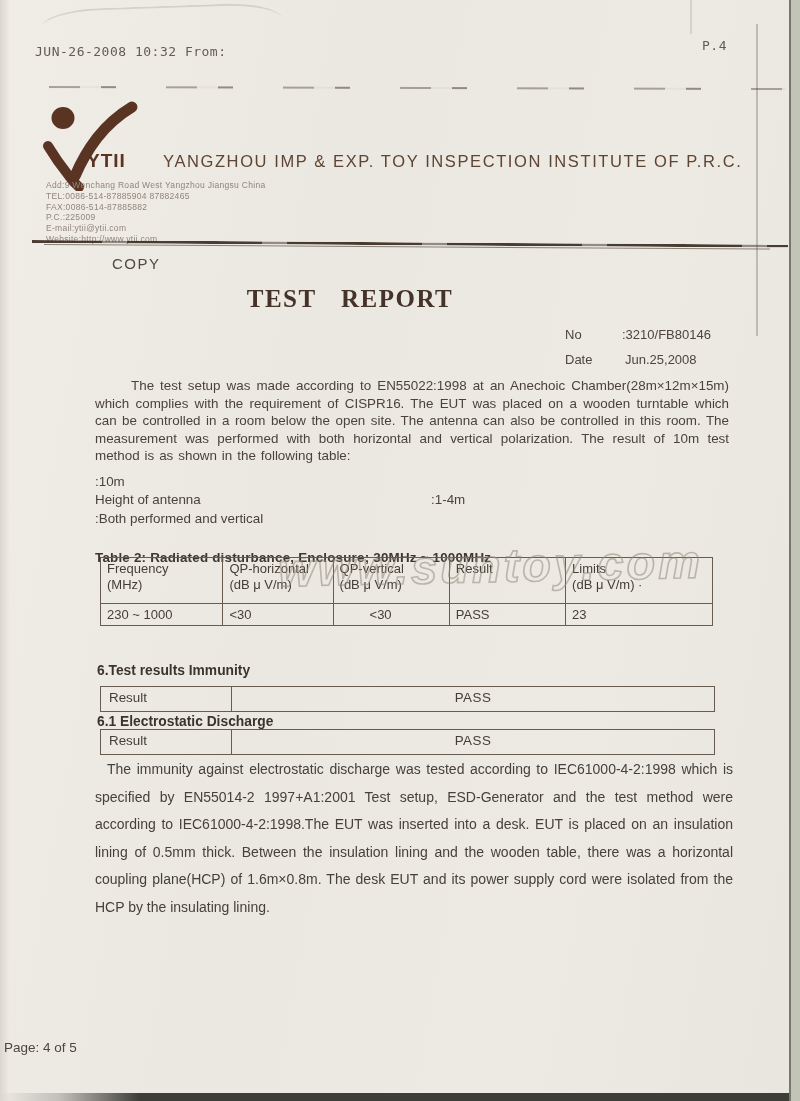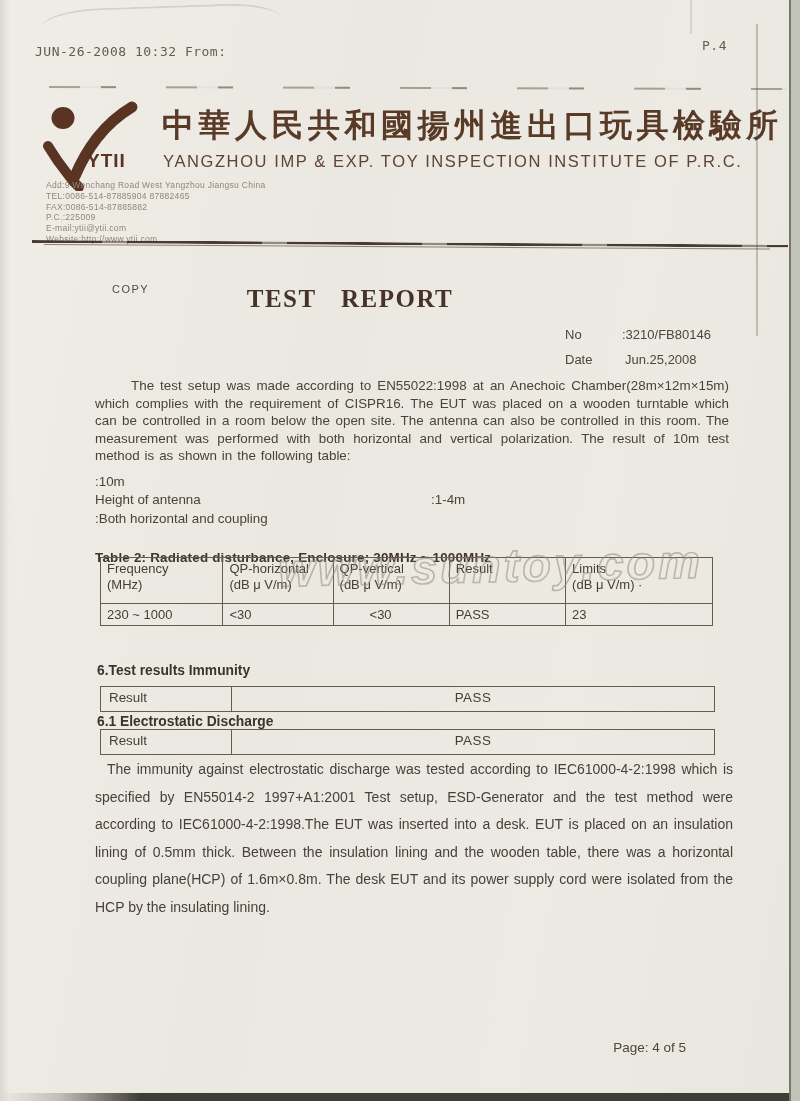--- a/index.html
+++ b/index.html
@@ -31,21 +31,21 @@
     color:#583a27; white-space:nowrap; }
   .title-en { font-size:16.5px; letter-spacing:1.6px; color:#5e4433; white-space:nowrap; }
   .logo-text { font-weight:700; font-size:19px; letter-spacing:1px; color:#5a3423; }
   .addr { font-size:8.5px; line-height:10.8px; color:#93847a; letter-spacing:.3px; }
   .rule { height:4px; transform:rotate(.35deg); transform-origin:left center; }
   .rule .r1 { height:3px; background:#372a20; opacity:.9;
     -webkit-mask-image:repeating-linear-gradient(90deg,#000 0 70px, rgba(0,0,0,.55) 70px 95px, #000 95px 160px);
             mask-image:repeating-linear-gradient(90deg,#000 0 70px, rgba(0,0,0,.55) 70px 95px, #000 95px 160px); }
   .rule .r2 { height:1px; background:rgba(55,42,32,.55); margin-top:1px; width:96%; margin-left:12px; }
 
-  .copy { font-size:11px; letter-spacing:1.5px; color:#4f4a43;margin-top:28px; }
+  .copy { font-size:15px; letter-spacing:1.5px; color:#4f4a43; }
   .report-title { left:0; width:700px; text-align:center; font-family:"Liberation Serif", serif;
     font-weight:700; font-size:25px; letter-spacing:1.5px; word-spacing:17px; color:#45332a; }
   .meta { font-size:13px; color:#4d453e; }
 
   .para1 { width:634px; font-size:13.4px; line-height:17.6px; text-align:justify; text-indent:36px; word-spacing:1.2px; }
   .spec-row { display:flex; font-size:13.4px; line-height:18.4px; }
   .spec-label { width:336px; }
 
   .t2-title { font-weight:700; font-size:13.4px; color:#3e372f; letter-spacing:.2px; }
   table.t2 { border-collapse:collapse; width:613px; font-size:13px; color:#453e37; }
@@ -54,21 +54,21 @@
   table.t2 td { padding:2px 6px; height:22px; }
   table.t2 td.indent { padding-left:36px; }
 
   .sec-head { font-weight:700; font-size:13.8px; color:#3b342d; }
   .result-table { width:615px; height:26px; border:1.4px solid #685c51; display:flex; font-size:13.4px; color:#453e37; }
   .result-table .rt-label { width:131px; border-right:1.4px solid #685c51; padding:3px 8px; }
   .result-table .rt-value { flex:1; text-align:center; padding:3px; letter-spacing:.5px; }
 
   .para2 { width:638px; font-size:14px; line-height:27.6px; text-align:justify; text-indent:12px; color:#48403a; }
 
-  .footer { left:16px; width:670px; text-align:right; font-size:13.5px; color:#4e463f; }
+  .footer { left:4px; width:670px; text-align:left; font-size:13.5px; color:#4e463f; }
 
   .watermark { font-style:italic; font-weight:700; font-size:47px; letter-spacing:3px; white-space:nowrap;
     transform:rotate(-1.2deg); color:transparent;
     -webkit-text-stroke:1.6px rgba(148,136,122,.55); pointer-events:none; }
 </style>
 </head>
 <body>
 
 <div class="page">
 
@@ -84,21 +84,20 @@
   <div class="abs dash-line" style="left:38px; top:86px; width:748px;"></div>
 
   <div class="abs" style="left:36px; top:99px; width:105px; height:92px;">
     <svg width="105" height="92" viewBox="0 0 105 92">
       <ellipse cx="27" cy="19" rx="11.5" ry="11" fill="#5a3423"></ellipse>
       <path d="M12 47 Q21 62 33 77 Q37 83 43 88" stroke="#5a3423" stroke-width="10" fill="none" stroke-linecap="round"></path>
       <path d="M96 8 Q76 20 61 39 Q48 56 39 77" stroke="#5a3423" stroke-width="11" fill="none" stroke-linecap="round"></path>
     </svg>
   </div>
   <div class="abs logo-text" style="left:87px; top:150px;">YTII</div>
-  <div class="abs title-zh" style="left:162px; top:104px;">中華人民共和國揚州進出口玩具檢驗所</div>
   <div class="abs title-en" style="left:163px; top:152px;">YANGZHOU IMP &amp; EXP. TOY INSPECTION INSTITUTE OF P.R.C.</div>
 
   <div class="abs addr" style="left:46px; top:180px;">
     <div>Add:9 Wenchang Road West Yangzhou Jiangsu China</div>
     <div>TEL:0086-514-87885904  87882465</div>
     <div>FAX:0086-514-87885882</div>
     <div>P.C.:225009</div>
     <div>E-mail:ytii@ytii.com</div>
     <div>Website:http://www.ytii.com</div>
   </div>
@@ -121,21 +120,21 @@
 
   <div class="abs" style="left:95px; top:473px;">
     <div class="spec-row">
       <span>:10m</span>
     </div>
     <div class="spec-row">
       <span class="spec-label">Height of antenna</span>
       <span>:1-4m</span>
     </div>
     <div class="spec-row">
-      <span>:Both horizontal and coupling</span>
+      <span>:Both performed and vertical</span>
     </div>
   </div>
 
   <div class="abs t2-title" style="left:95px; top:550px;text-align:center;">Table 2: Radiated disturbance, Enclosure; 30MHz ~ 1000MHz</div>
 
   <table class="t2 abs" style="left:100px; top:557px;">
     <colgroup>
       <col style="width:20%">
         <col style="width:18%">
         <col style="width:19%">

